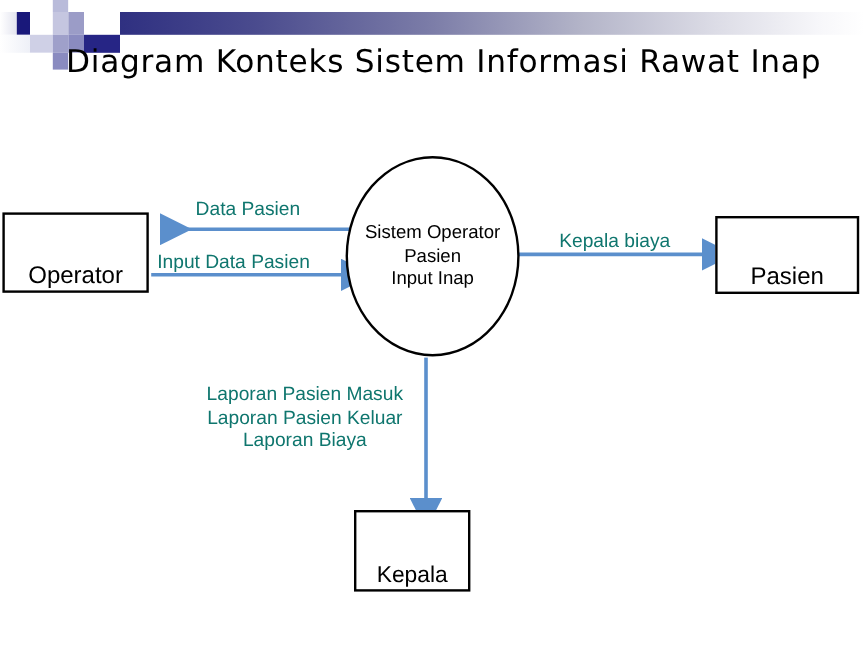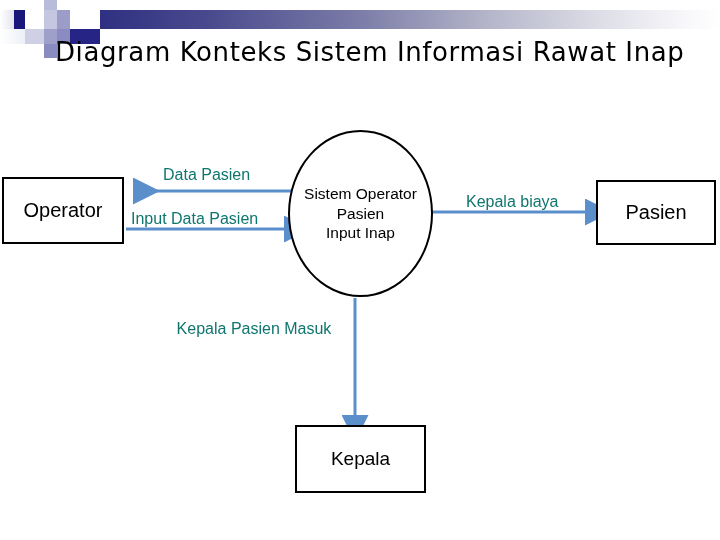--- a/index.html
+++ b/index.html
@@ -49,21 +49,21 @@
     width: 720px;
     height: 540px;
   }
 
   .node-box {
     position: absolute;
     box-sizing: border-box;
     border: 2px solid #000000;
     background: #ffffff;
     display: flex;
-    align-items: center;
+    align-items: flex-end;
     justify-content: center;
     text-align: center;
     color: #000000;
     font-family: "Liberation Sans", sans-serif;
     line-height: 1.15;
   }
 
   #node-operator {
     left: 2px;
     top: 177px;
@@ -76,21 +76,21 @@
     left: 596px;
     top: 180px;
     width: 120px;
     height: 65px;
     font-size: 20px;
   }
 
   #node-kepala {
     left: 295px;
     top: 425px;
-    width: 131px;
+    width: 97px;
     height: 68px;
     font-size: 19px;
   }
 
   
   #node-process {
     position: absolute;
     left: 288px;
     top: 130px;
     width: 145px;
@@ -210,15 +210,16 @@
   </span>
 </div>
 
 <div class="flow-label" id="label-data-pasien">Data Pasien</div>
 
 <div class="flow-label" id="label-input-data-pasien">Input Data Pasien</div>
 
 <div class="flow-label" id="label-rincian-biaya">Kepala biaya</div>
 
 <div class="flow-label" id="label-laporan">
-  <span>Kepala Pasien Masuk</span><br>
-  <br>
+  <span>Laporan Pasien Masuk</span><br>
+  <span>Laporan Pasien Keluar</span><br>
+  <span>Laporan Biaya</span>
 </div>
 
 </body></html>

